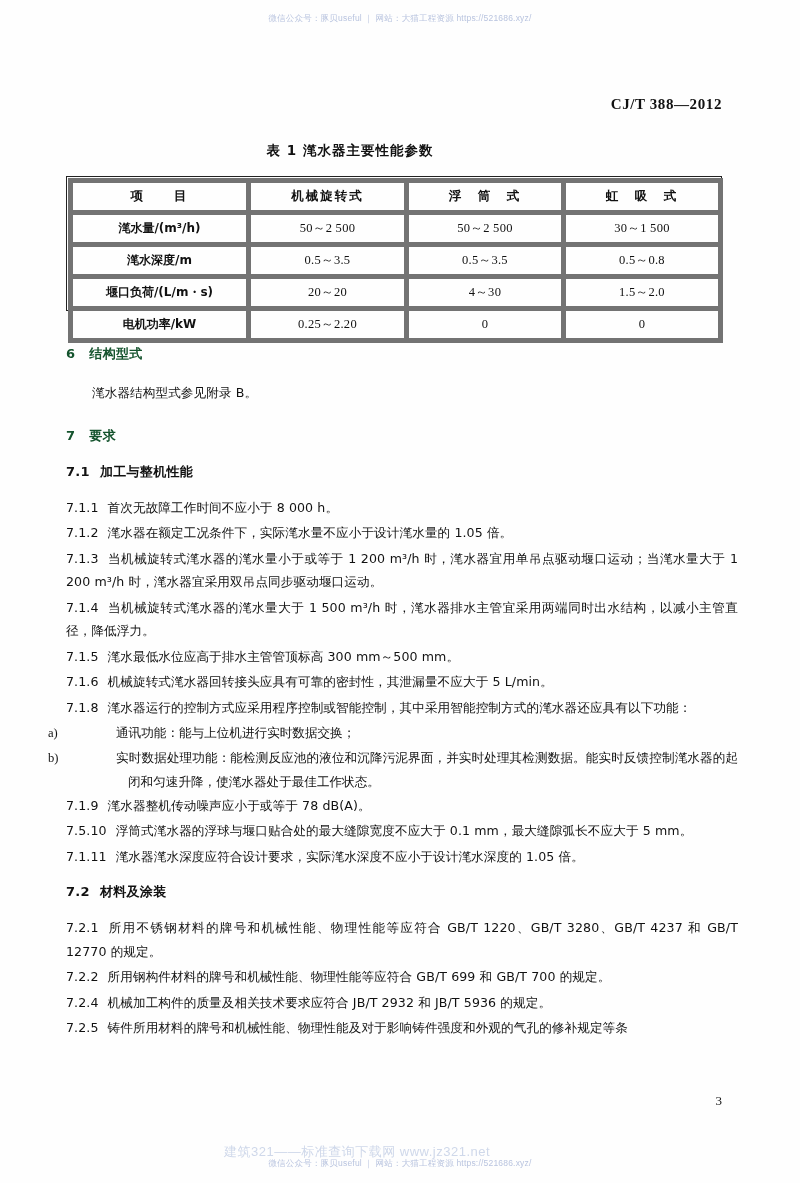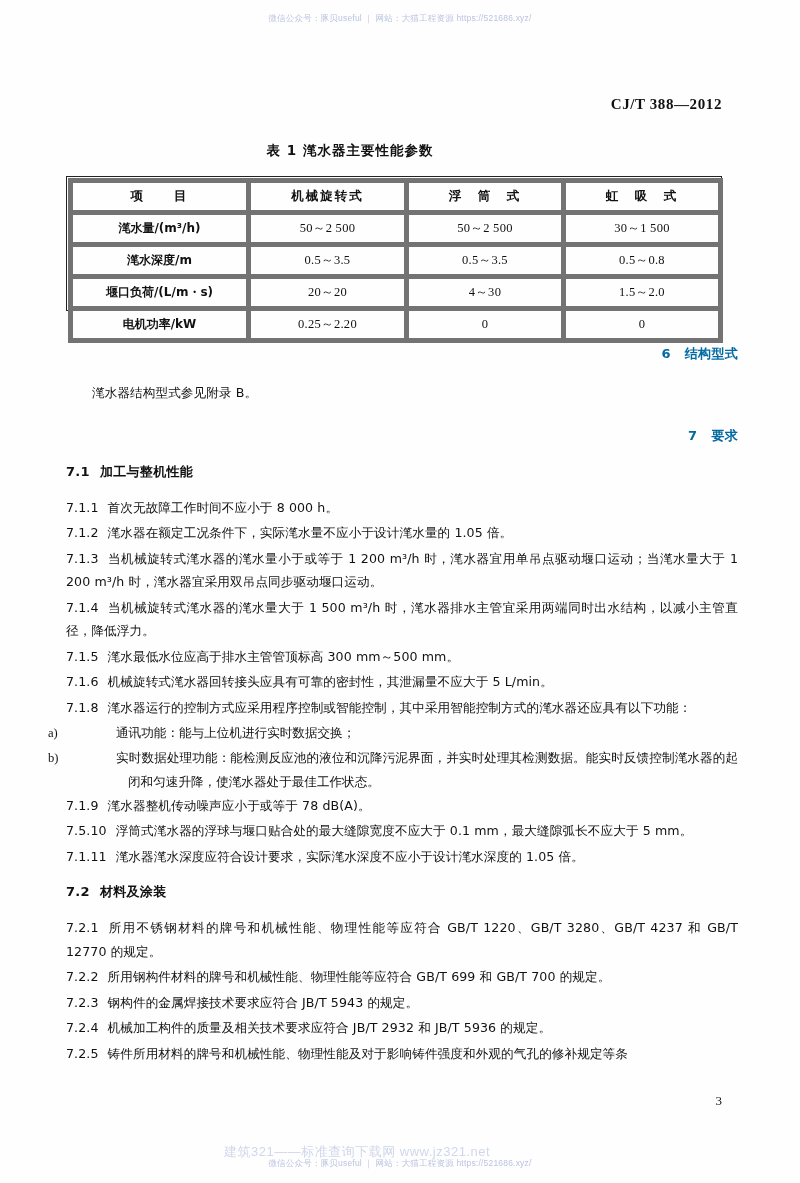--- a/index.html
+++ b/index.html
@@ -126,24 +126,23 @@
   .content {
     position: absolute;
     top: 345px;
     left: 66px;
     width: 672px;
   }
   .h1 {
     font-family: "DejaVu Sans", "Liberation Sans", sans-serif;
     font-weight: bold;
     font-size: 13px;
-    color: #0369a1;
+    color: #14532d;
     margin: 0 0 18px 0;
     letter-spacing: 0.3px;
-    text-align: right;
   }
   .h1 .n { margin-right: 14px; }
   .h2 {
     font-family: "DejaVu Sans", "Liberation Sans", sans-serif;
     font-weight: bold;
     font-size: 13px;
     color: #111;
     margin: 0 0 15px 0;
     letter-spacing: 0.3px;
   }
@@ -264,21 +263,20 @@
     <p class="para"><span class="n">7.1.9</span><span>滗水器整机传动噪声应小于或等于 78 dB(A)。</span></p>
     <p class="para"><span class="n">7.5.10</span><span>浮筒式滗水器的浮球与堰口贴合处的最大缝隙宽度不应大于 0.1 mm，最大缝隙弧长不应大于 5 mm。</span></p>
     <p class="para"><span class="n">7.1.11</span><span>滗水器滗水深度应符合设计要求，实际滗水深度不应小于设计滗水深度的 1.05 倍。</span></p>
 
     <div class="spacer-s"></div>
 
     <p class="h2"><span class="n">7.2</span><span>材料及涂装</span></p>
 
     <p class="para"><span class="n">7.2.1</span><span>所用不锈钢材料的牌号和机械性能、物理性能等应符合 GB/T 1220、GB/T 3280、GB/T 4237 和 GB/T 12770 的规定。</span></p>
     <p class="para"><span class="n">7.2.2</span><span>所用钢构件材料的牌号和机械性能、物理性能等应符合 GB/T 699 和 GB/T 700 的规定。</span></p>
-    <p class="para"><span class="n">7.2.3</span><span>钢构件的金属焊接技术要求应符合 JB/T 5943 的规定。</span></p>
     <p class="para"><span class="n">7.2.4</span><span>机械加工构件的质量及相关技术要求应符合 JB/T 2932 和 JB/T 5936 的规定。</span></p>
     <p class="para"><span class="n">7.2.5</span><span>铸件所用材料的牌号和机械性能、物理性能及对于影响铸件强度和外观的气孔的修补规定等条</span></p>
 
   </div>
 
   <div class="page-num">3</div>
 
   <div class="wm-bottom-1">建筑321——标准查询下载网    www.jz321.net</div>
   <div class="wm-bottom-2">微信公众号：豚贝useful ｜ 网站：大猫工程资源  https://521686.xyz/</div>
 

